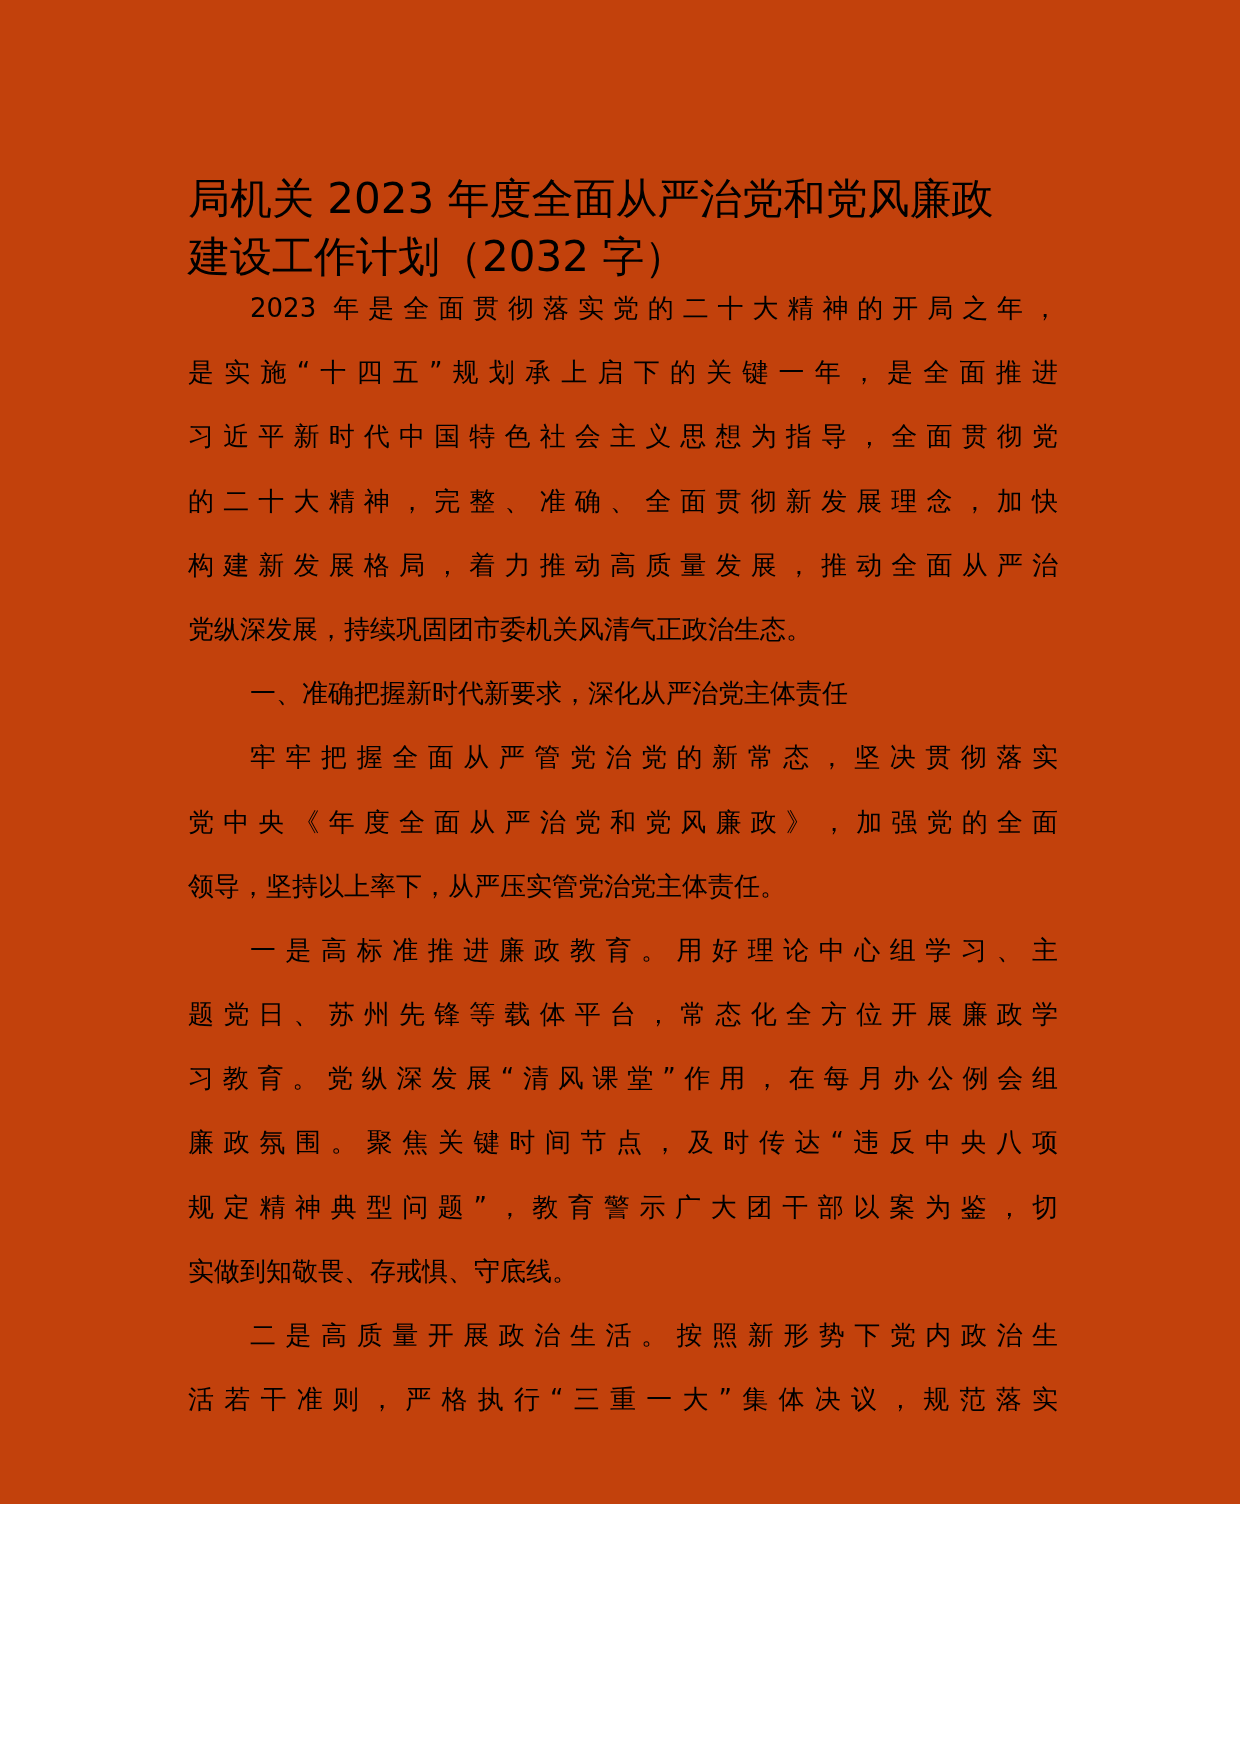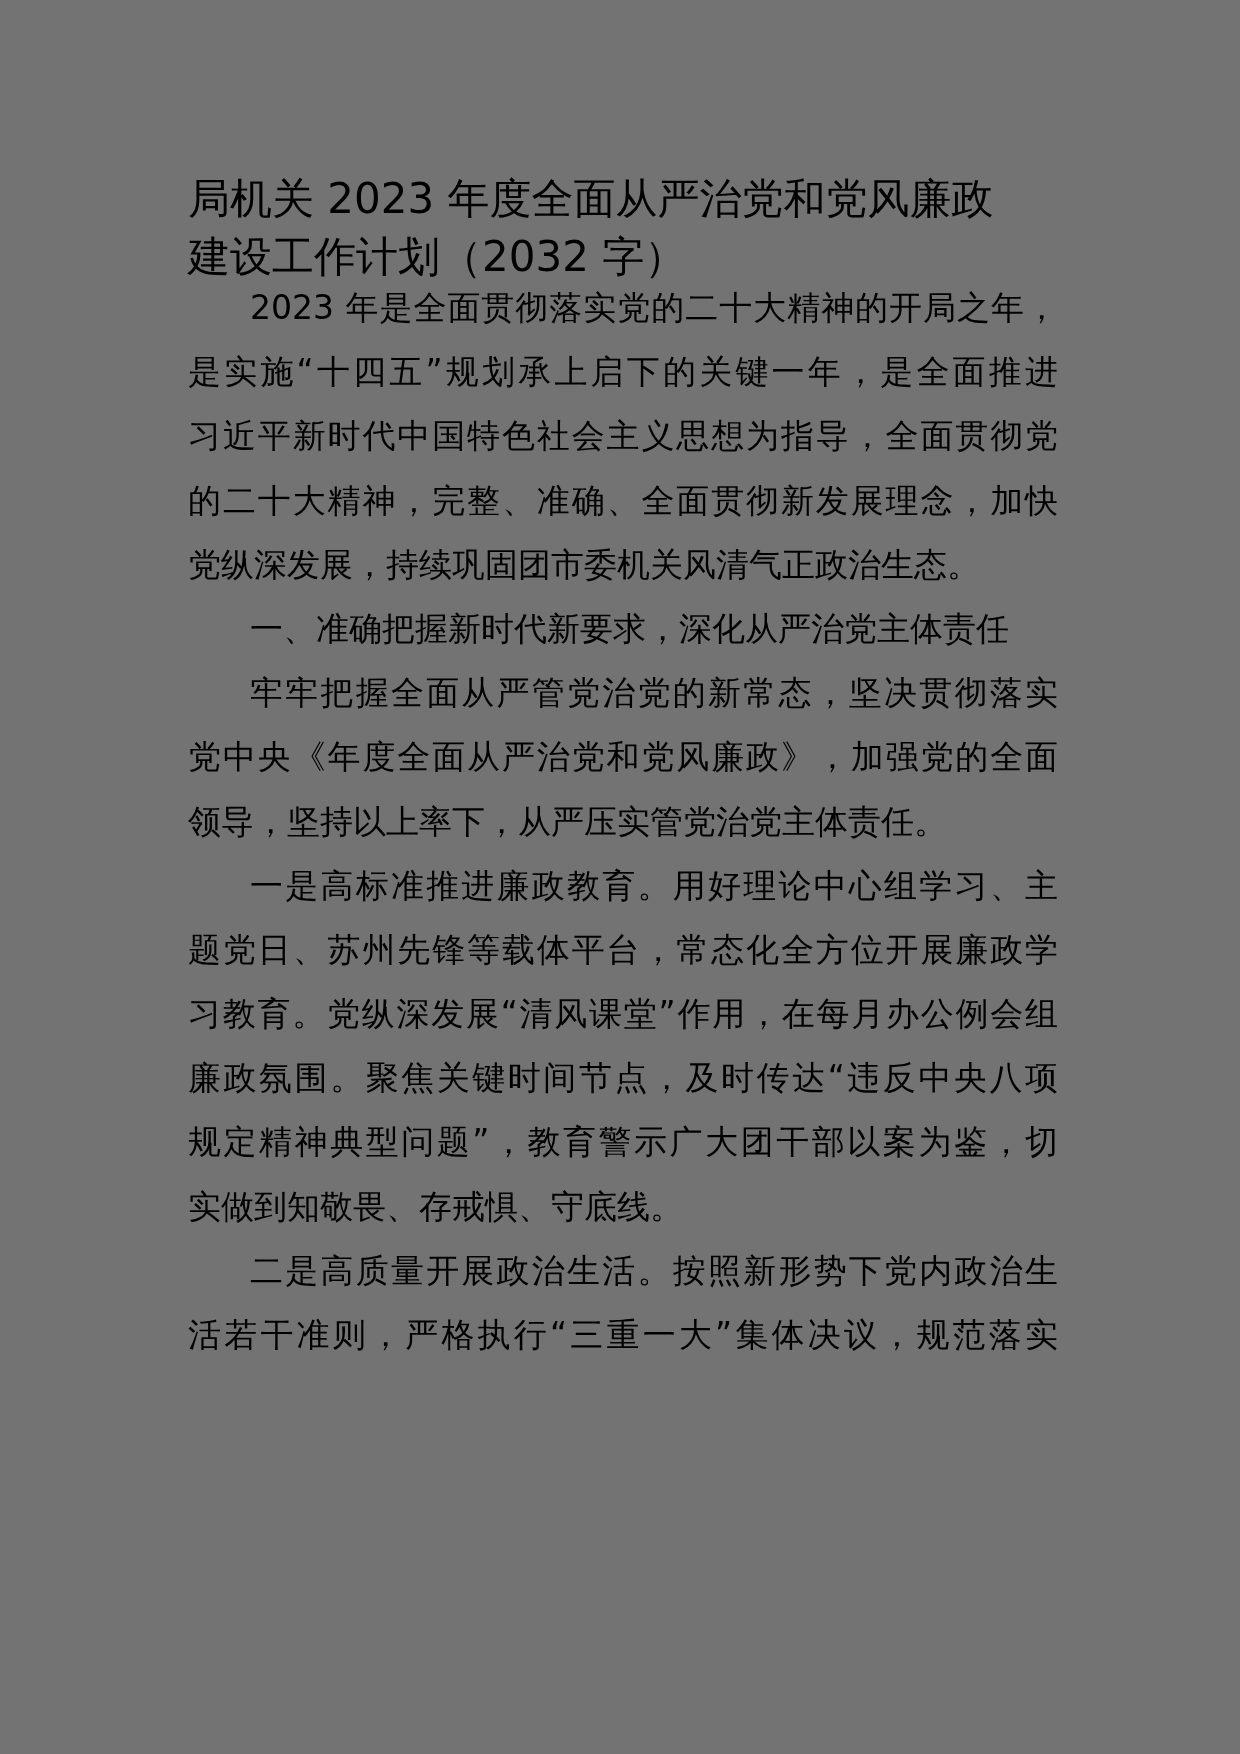--- a/index.html
+++ b/index.html
@@ -1,32 +1,32 @@
 <!DOCTYPE html>
 <html><head>
 <meta charset="utf-8">
 <style>
   html, body { margin: 0; padding: 0; background: #ffffff; }
   body { width: 1240px; height: 1754px; position: relative; overflow: hidden; }
   .page {
-    position: absolute; left: 0; top: 0; width: 1240px; height: 1754px;
-    background: #737373; color: #000000;
+    position: absolute; left: 0; top: 0; width: 1240px; height: 1504px;
+    background: #c2410c; color: #000000;
     font-family: "DejaVu Sans", "Liberation Sans", sans-serif;
   }
   .title {
     position: absolute; left: 188px; top: 170px; width: 880px;
     font-size: 42px; line-height: 58px; letter-spacing: 0px;
     font-weight: normal; margin: 0;
   }
   .body {
     position: absolute; left: 188px; top: 276px; width: 870px;
   }
   .line {
     display: block; height: 64.2px; line-height: 64.2px;
-    font-size: 33px; white-space: nowrap; text-align: justify;
+    font-size: 26px; white-space: nowrap; text-align: justify;
     text-align-last: justify;
   }
   .line.last { text-align-last: left; }
   .line.indent { padding-left: 62px; }
   .line.heading { text-align-last: left; }
 </style>
 </head>
 <body>
 
 <div class="page">
@@ -35,20 +35,21 @@
     <span style="display:block">建设工作计划（2032 字）</span>
   </h1>
 
   <div class="body">
 
     <div>
       <span class="line indent">2023 年是全面贯彻落实党的二十大精神的开局之年，</span>
       <span class="line">是实施“十四五”规划承上启下的关键一年，是全面推进</span>
       <span class="line">习近平新时代中国特色社会主义思想为指导，全面贯彻党</span>
       <span class="line">的二十大精神，完整、准确、全面贯彻新发展理念，加快</span>
+      <span class="line">构建新发展格局，着力推动高质量发展，推动全面从严治</span>
       <span class="line last">党纵深发展，持续巩固团市委机关风清气正政治生态。</span>
     </div>
 
     <div>
       <span class="line indent heading">一、准确把握新时代新要求，深化从严治党主体责任</span>
     </div>
 
     <div>
       <span class="line indent">牢牢把握全面从严管党治党的新常态，坚决贯彻落实</span>
       <span class="line">党中央《年度全面从严治党和党风廉政》，加强党的全面</span>

